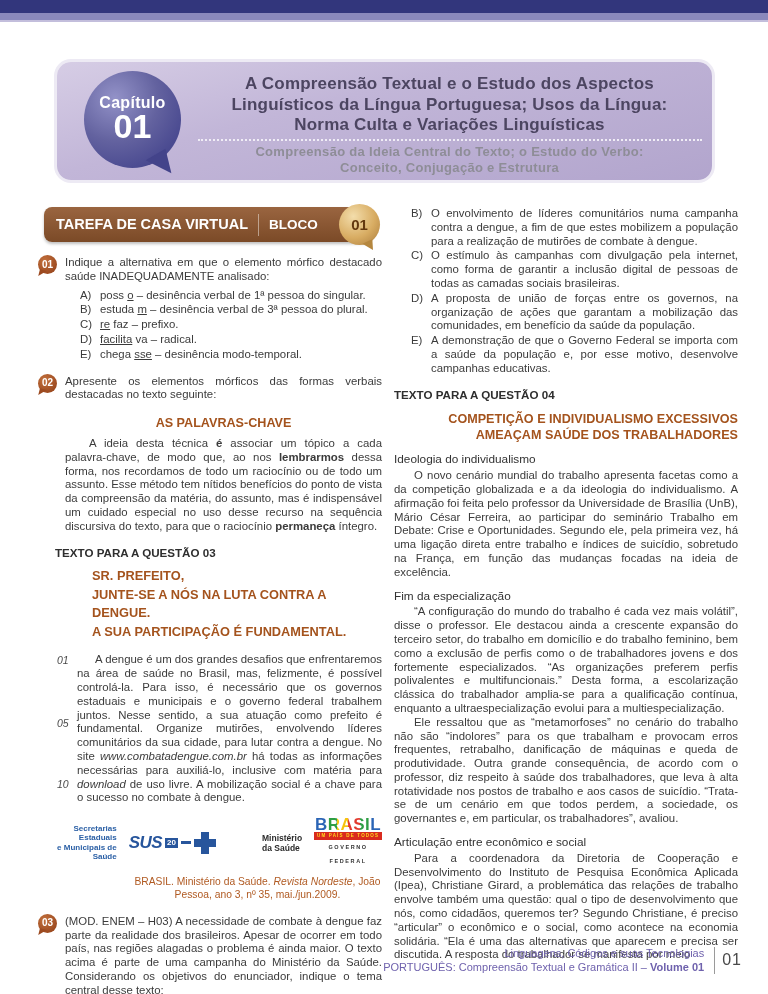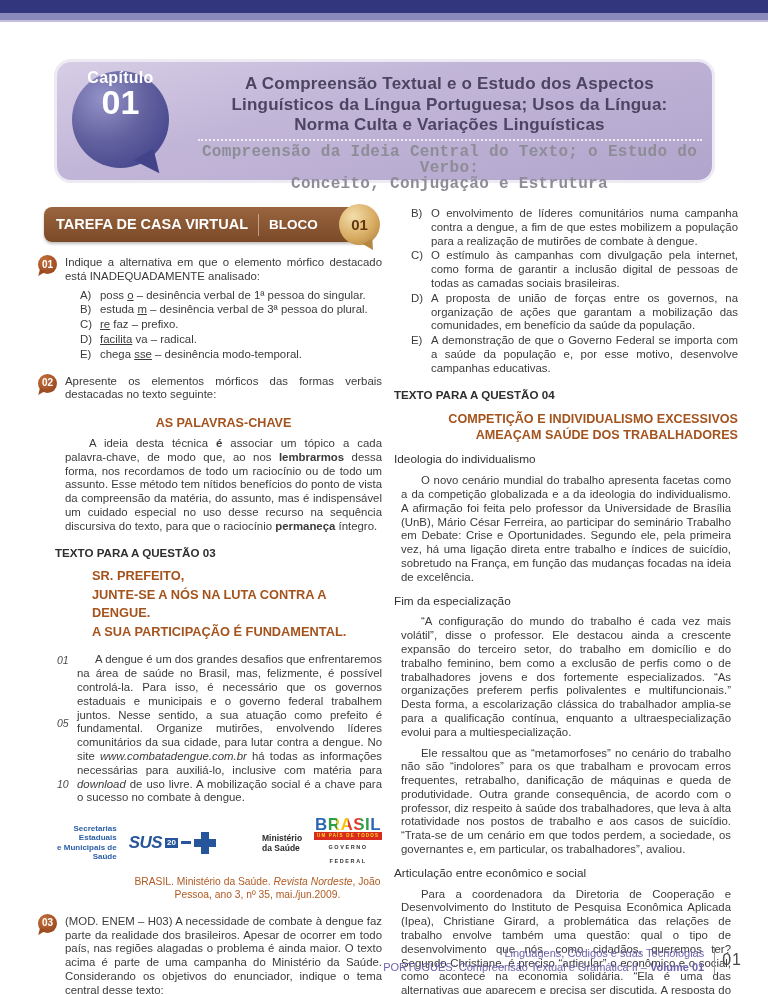--- a/index.html
+++ b/index.html
@@ -5,32 +5,32 @@
   html,body{margin:0;padding:0;background:#ffffff;}
   .page{position:relative;width:768px;height:994px;overflow:hidden;background:#fff;
         font-family:"Liberation Sans",sans-serif;color:#3b3b3b;font-size:11.4px;line-height:13.8px;}
   
   .bar-dark{position:absolute;top:0;left:0;right:0;height:13px;background:#32367c;}
   .bar-light{position:absolute;top:13px;left:0;right:0;height:7px;background:#8a89bc;border-bottom:2px solid #c3bedc;}
   
   .chapter-header{position:absolute;left:57px;top:62px;width:655px;height:118px;border-radius:14px;
         background:linear-gradient(165deg,#d6cde5 0%,#c2b6d8 38%,#b2a5cd 100%);
         box-shadow:0 0 0 3px #edeaf4;}
-  .chapter-bubble{position:absolute;left:15px;top:9px;width:97px;height:97px;border-radius:50%;
+  .chapter-bubble{position:absolute;left:27px;top:9px;width:97px;height:97px;border-radius:50%;
         background:radial-gradient(circle at 32% 28%,#9392c8 0%,#63629f 45%,#4b4b91 75%,#3e3e85 100%);
-        display:flex;flex-direction:column;align-items:center;justify-content:flex-start;color:#fff;z-index:2;}
+        display:flex;flex-direction:column;align-items:center;justify-content:center;color:#fff;z-index:2;}
   .chapter-bubble::after{content:"";position:absolute;bottom:-9px;right:8px;width:0;height:0;
         border-style:solid;border-width:24px 7px 0 16px;border-color:#43438a transparent transparent transparent;
         transform:rotate(-30deg);}
   .chapter-word{font-size:16px;font-weight:bold;letter-spacing:.3px;}
   .chapter-num{font-size:34px;font-weight:bold;line-height:34px;}
   .chapter-text{margin-left:130px;padding-top:12px;text-align:center;}
   .chapter-title span{display:block;font-size:17px;font-weight:bold;color:#4c4561;line-height:20.5px;letter-spacing:.2px;}
   .dotted{width:96%;margin:3px auto 3px;border-top:2px dotted #f0edf6;}
-  .chapter-subtitle span{display:block;font-size:16px;font-weight:bold;color:#8e8d97;line-height:16px;letter-spacing:.3px;font-family:Liberation Mono, monospace;}
+  .chapter-subtitle span{display:block;font-size:13px;font-weight:bold;color:#8e8d97;line-height:16px;letter-spacing:.3px;}
   
   .columns{position:absolute;top:205px;left:38px;width:700px;display:flex;gap:12px;}
   .col{flex:1;min-width:0;}
   
   .task-banner{position:relative;width:270px;height:35px;margin:2px 0 12px 6px;border-radius:8px;
         background:linear-gradient(#9a6540,#7b4a27);color:#fff;display:flex;align-items:center;
         padding:0 46px 0 12px;font-weight:bold;box-shadow:0 2px 3px rgba(0,0,0,.25);}
   .task-title{font-size:14.5px;white-space:nowrap;}
   .task-divider{width:1px;height:22px;background:rgba(255,255,255,.45);margin:0 10px;}
   .task-block{font-size:13.5px;}
@@ -85,21 +85,21 @@
   .brasil-word{display:block;font-weight:bold;font-size:17px;line-height:15px;letter-spacing:.5px;
         background:linear-gradient(90deg,#2a64b5 0%,#2a64b5 17%,#2e9e44 17%,#2e9e44 34%,#f6c40e 34%,#f6c40e 50%,
         #e23a2e 50%,#e23a2e 67%,#2e9e44 67%,#2e9e44 83%,#2a64b5 83%);
         -webkit-background-clip:text;background-clip:text;color:transparent;}
   .brasil-bar{display:block;background:#d92b1f;color:#ffd91f;font-size:4.5px;font-weight:bold;
         letter-spacing:1.2px;line-height:6px;padding:1px 0;}
   .brasil-gov{display:block;color:#333;font-size:5.5px;font-weight:bold;letter-spacing:1.6px;margin-top:1px;}
   .citation{margin:2px 0 12px 95px;color:#b05a22;font-size:10.3px;line-height:13px;text-align:center;}
   
   .sec-head{margin:10px 0 2px;font-weight:normal;color:#323232;font-size:11.8px;}
-  .sec-para{margin:7px;text-align:justify;text-indent:20px;}
+  .sec-para{margin:0;text-align:justify;text-indent:20px;}
   .article-title{color:#a4531d;font-weight:bold;text-align:right;font-size:12.6px;line-height:16px;margin:10px 0 4px;}
   .article-title span{display:block;}
   
   .page-footer{position:absolute;bottom:20px;right:26px;display:flex;align-items:center;}
   .footer-text{text-align:right;color:#6f62ad;font-size:11px;line-height:14px;}
   .footer-line2 .vol{font-weight:bold;}
   .footer-rule{width:1px;height:27px;background:#9a9a9a;margin:0 7px 0 10px;}
   .footer-page{font-size:16px;color:#4a4a4a;letter-spacing:1px;}
 </style>
 </head>
@@ -135,21 +135,21 @@
       <div class="task-banner">
         <span class="task-title">TAREFA DE CASA VIRTUAL</span>
         <span class="task-divider"></span>
         <span class="task-block">BLOCO</span>
         <span class="task-badge">01</span>
       </div>
 
       <div class="question">
         <span class="qbadge">01</span>
         <div class="qbody">
-          <p class="qprompt">Indique a alternativa em que o elemento mórfico destacado está INADEQUADAMENTE analisado:</p>
+          <p class="qprompt">Indique a alternativa em que o elemento mórfico destacado saúde INADEQUADAMENTE analisado:</p>
           <div class="opts">
             <div class="opt">
                 <span class="optlabel">A)</span>
                 <span class="opttext"><span>poss </span><span class="rt-u">o</span><span> – desinência verbal de 1ª pessoa do singular.</span></span>
               </div>
             <div class="opt">
                 <span class="optlabel">B)</span>
                 <span class="opttext"><span>estuda </span><span class="rt-u">m</span><span> – desinência verbal de 3ª pessoa do plural.</span></span>
               </div>
             <div class="opt">

